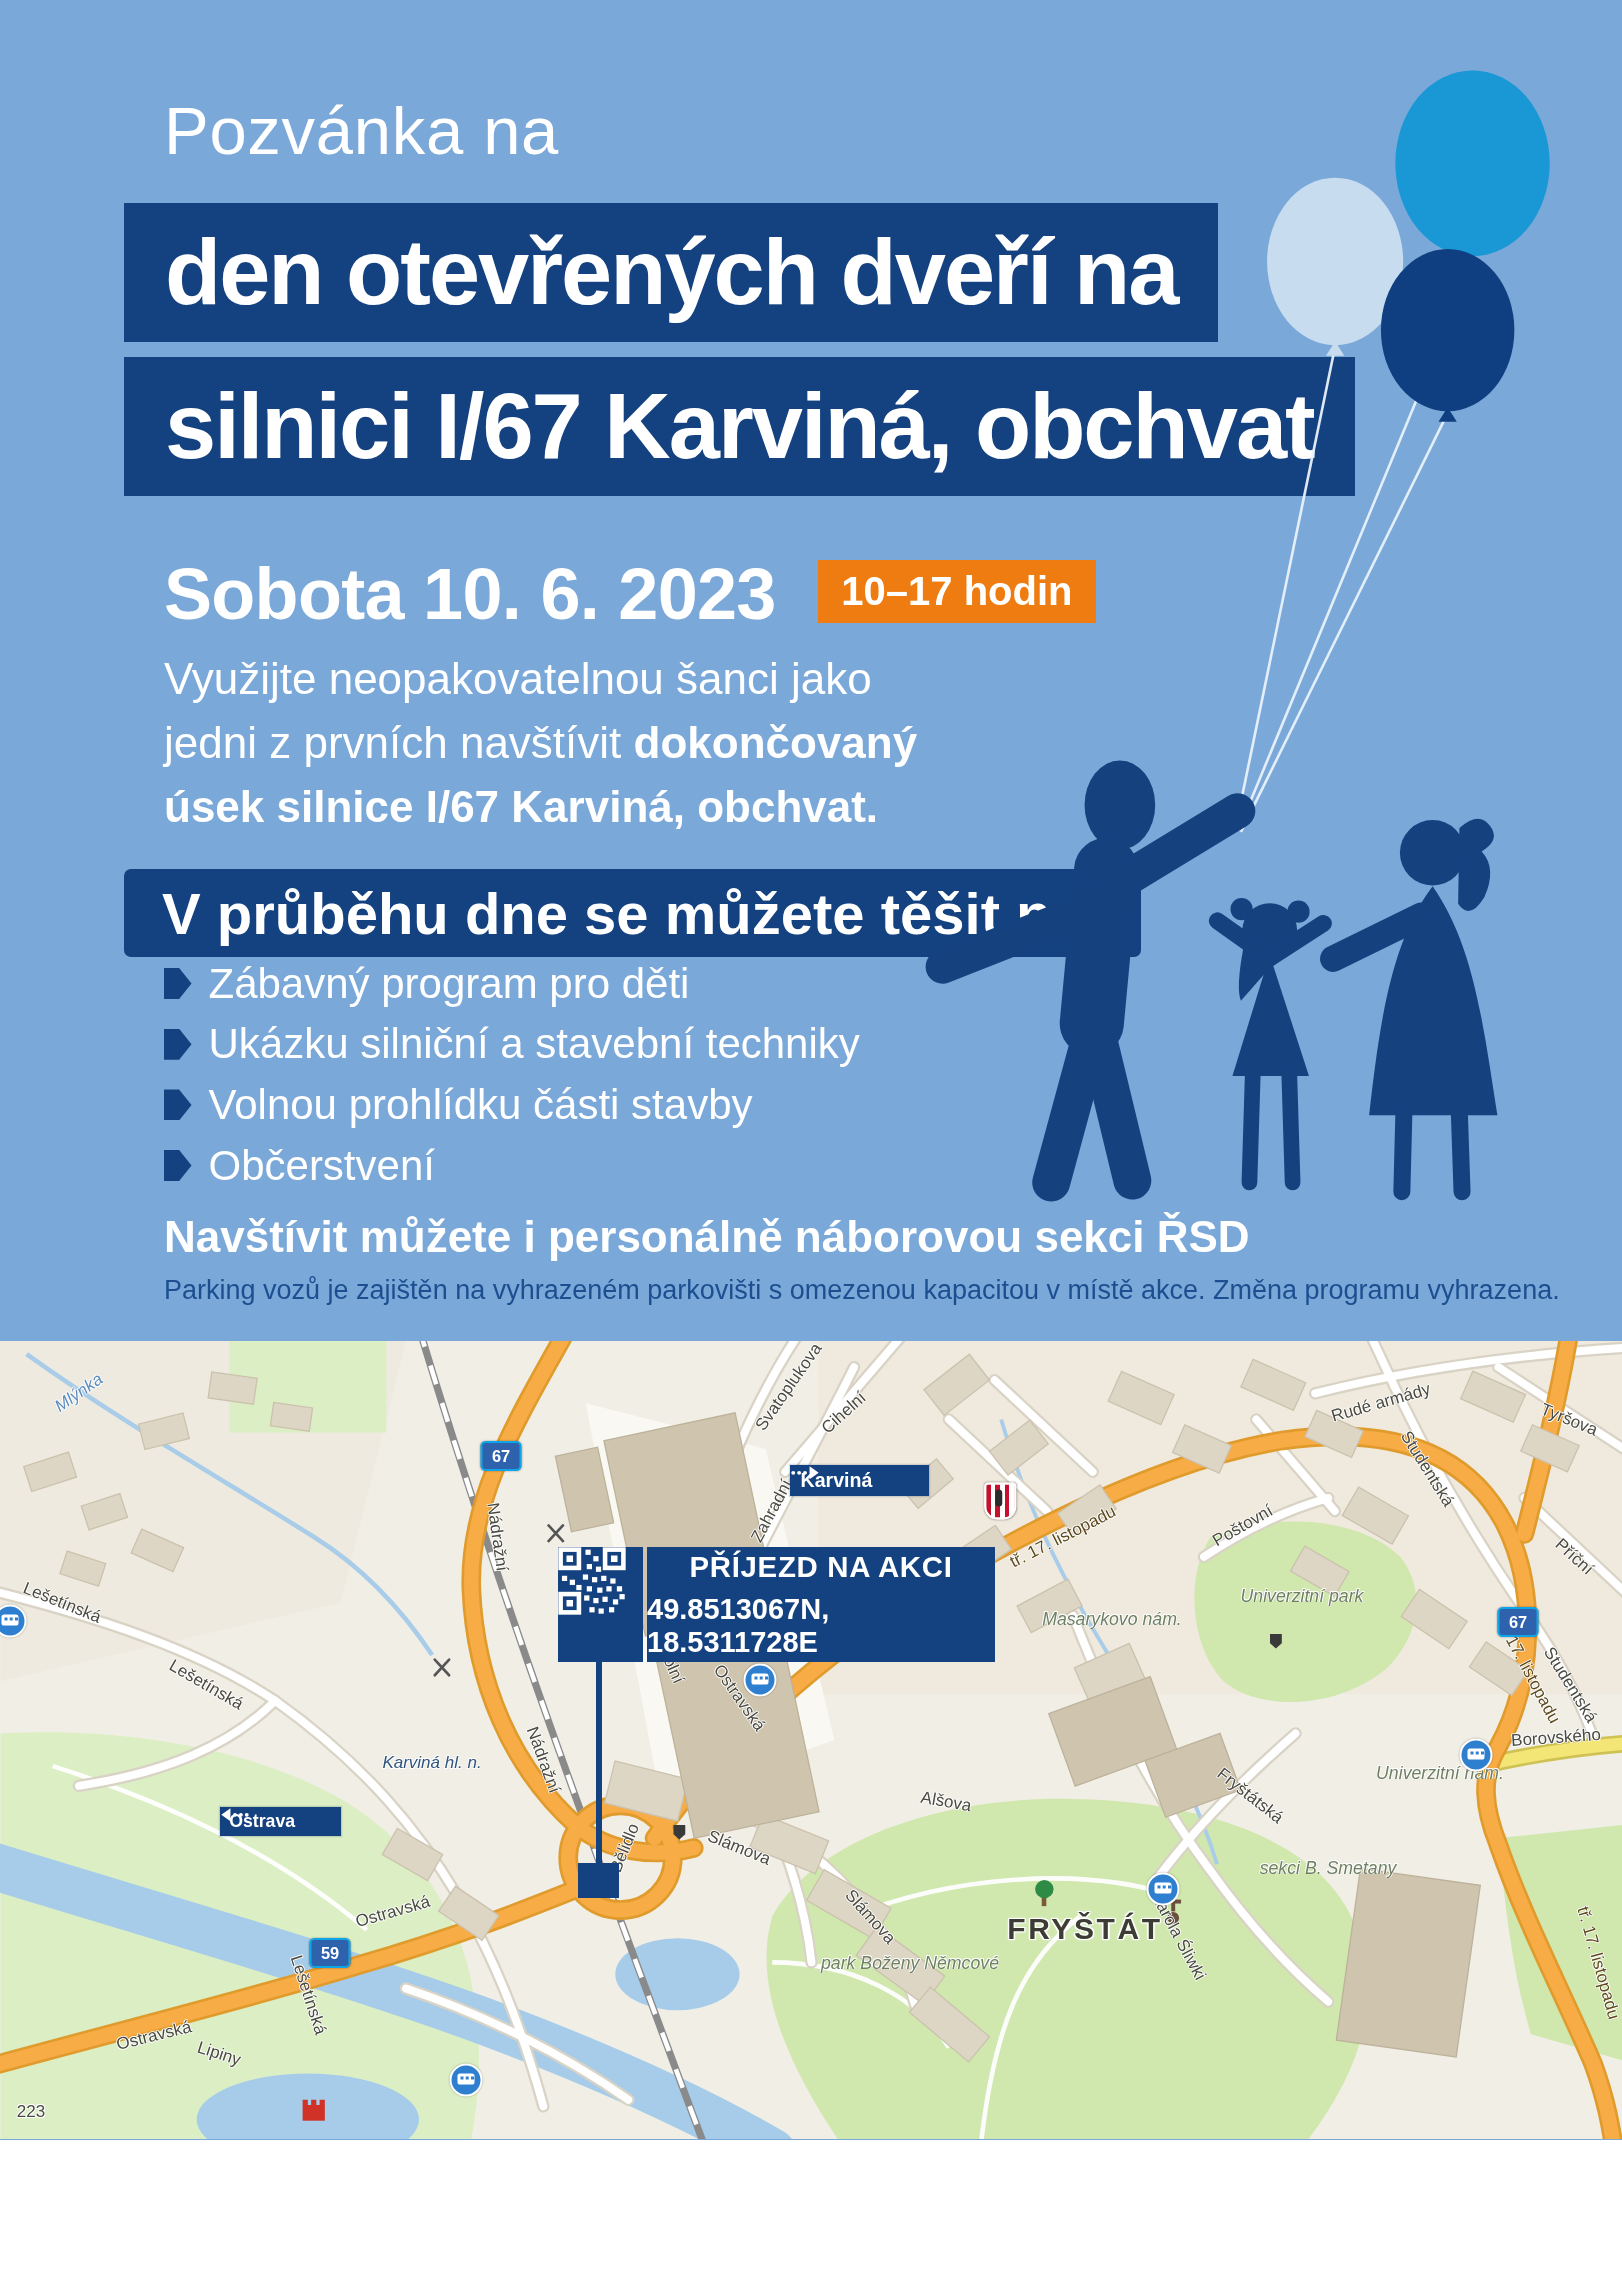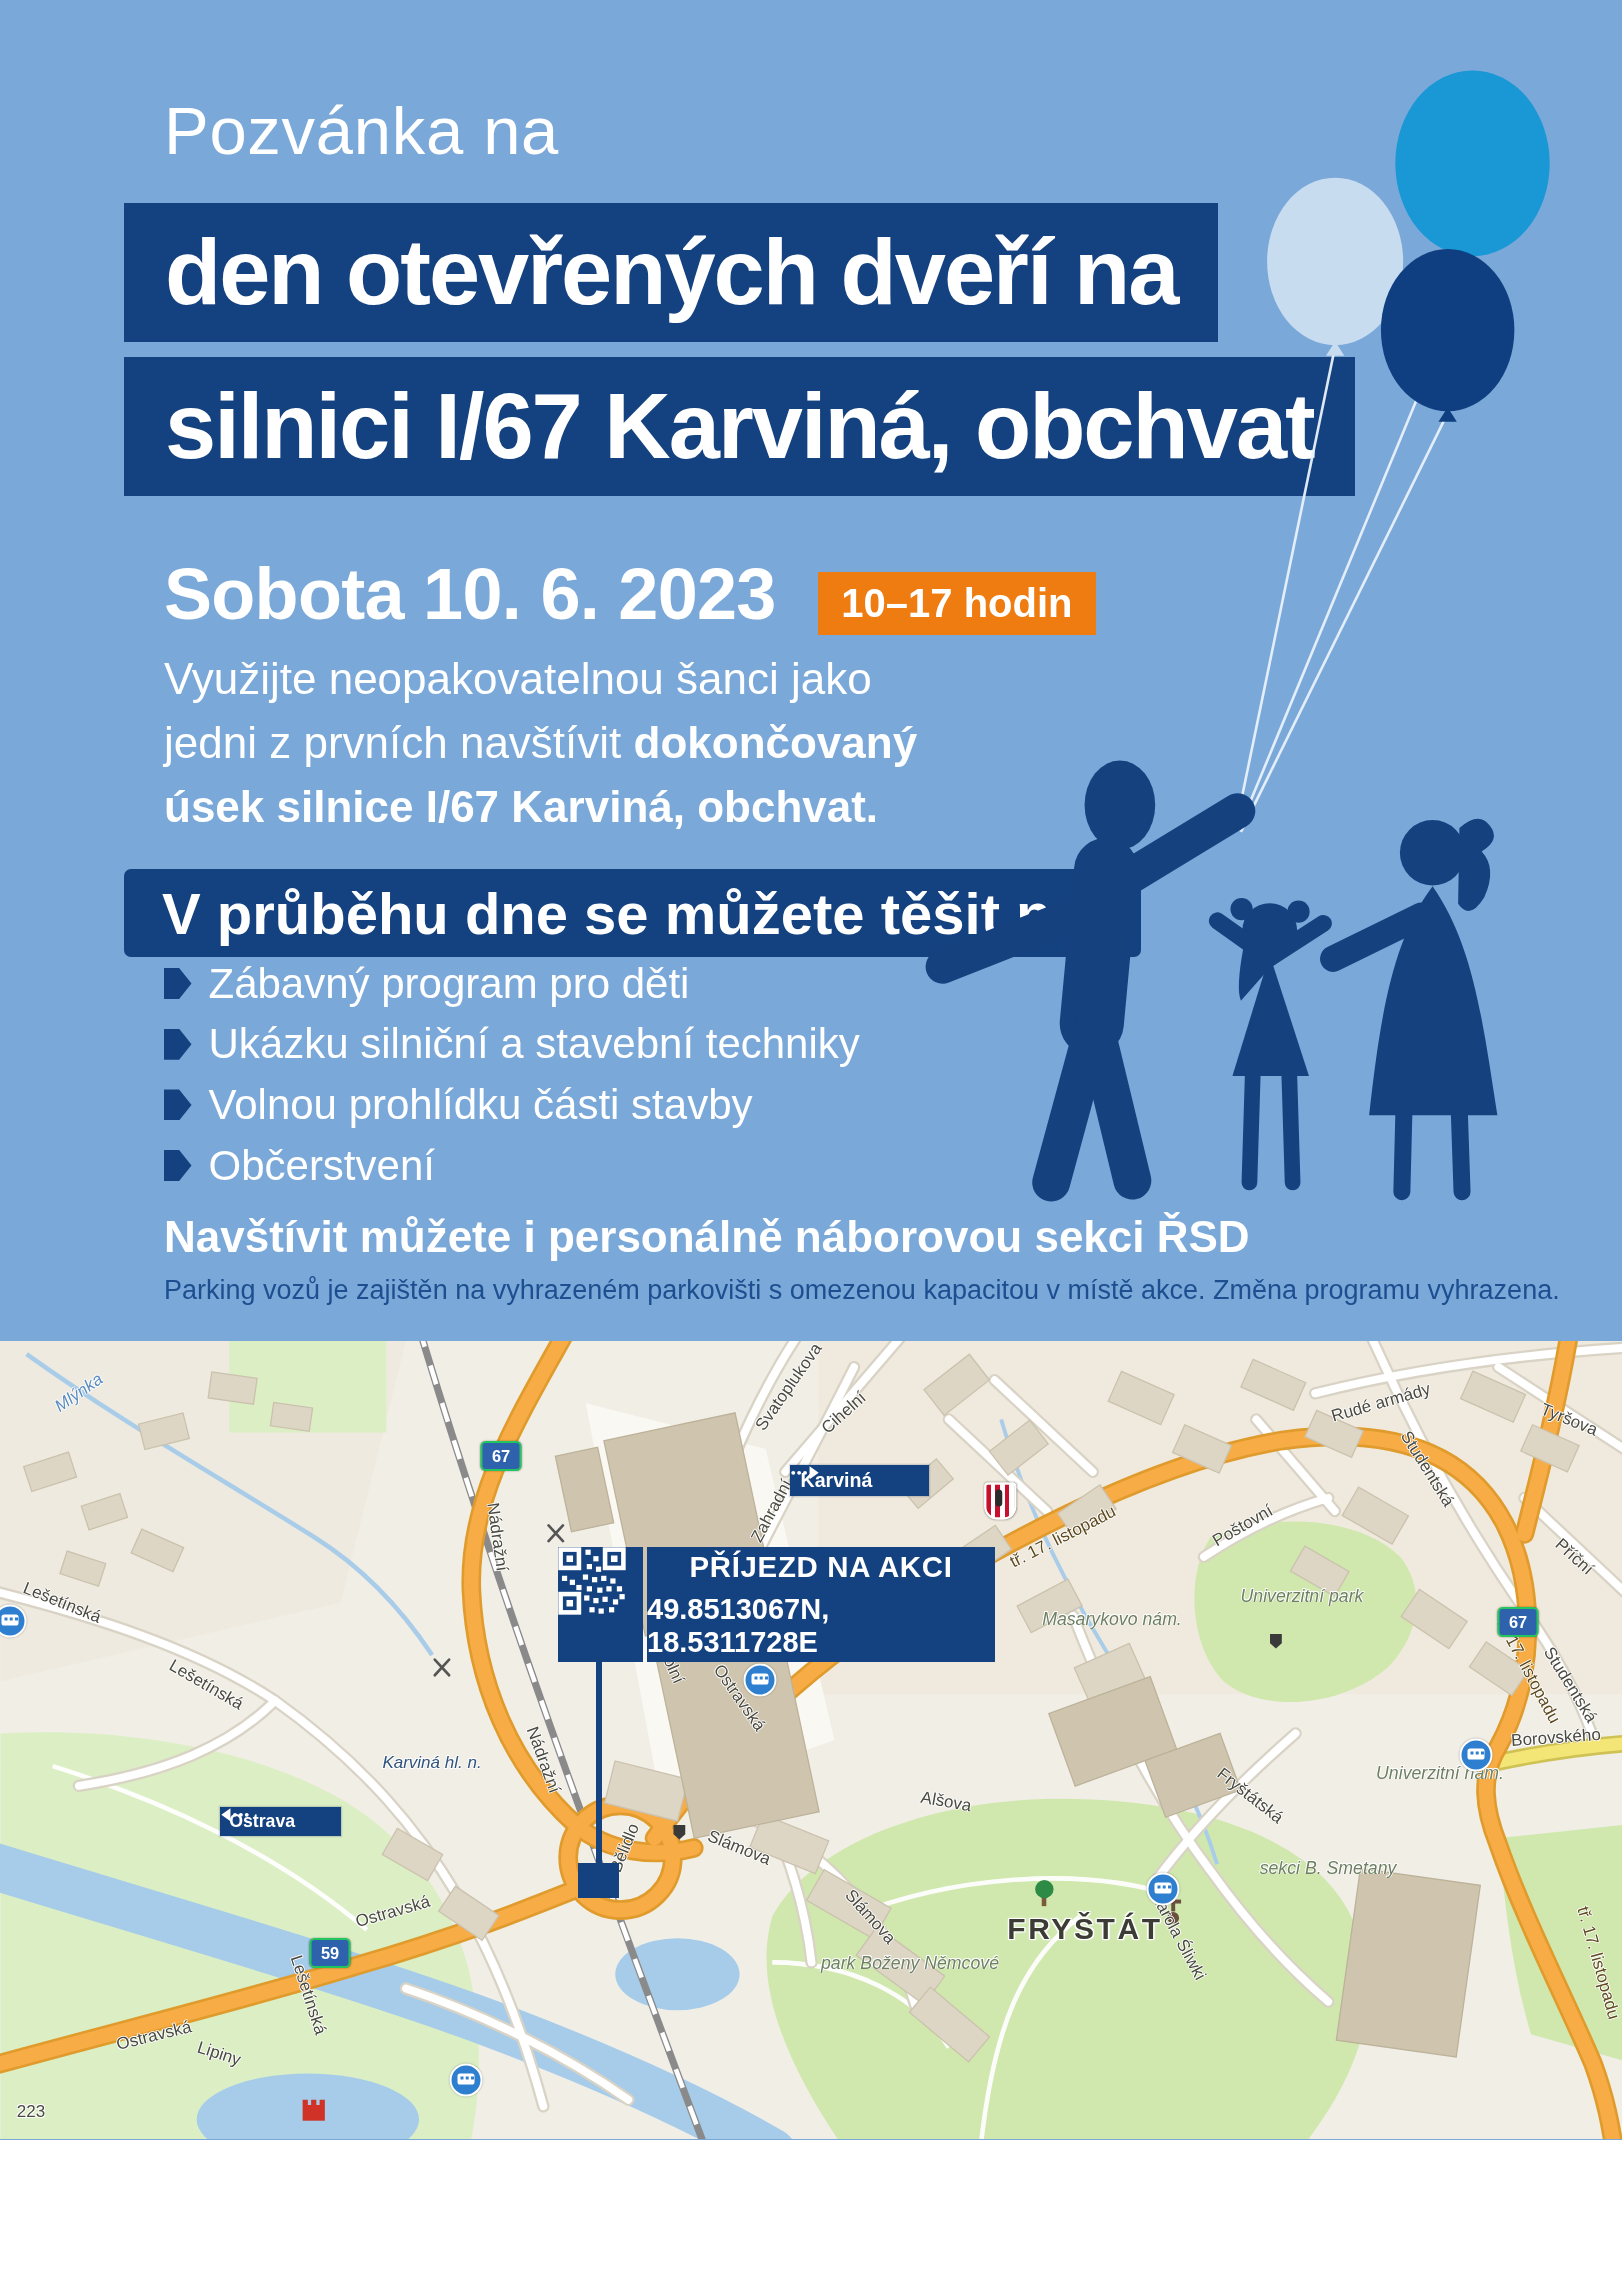--- a/index.html
+++ b/index.html
@@ -5,21 +5,21 @@
   html,body{margin:0;padding:0;}
   body{font-family:"Liberation Sans",sans-serif;}
   #page{position:relative;width:1623px;height:2295px;background:var(--bg);overflow:hidden;padding-left:48px;}
 
   
   .kicker{position:absolute;left:164px;top:92px;font-size:67px;font-weight:300;color:#fff;letter-spacing:0.7px;}
   .banner{position:absolute;left:124px;height:139px;display:inline-flex;align-items:center;
           background:var(--navy);color:#fff;font-size:92px;font-weight:bold;letter-spacing:-2px;
           padding:0 41px;white-space:nowrap;}
   #banner1{top:203px;} #banner2{top:357px;}
-  .date-row{position:absolute;left:164px;top:553px;display:flex;align-items:flex-end;gap:42px;}
+  .date-row{position:absolute;left:164px;top:553px;display:flex;align-items:flex-start;gap:42px;}
   .date{font-size:72px;font-weight:bold;color:#fff;white-space:nowrap;letter-spacing:-0.7px;}
   .time-badge{background:var(--orange);color:#fff;font-size:40px;font-weight:bold;
           height:63px;display:flex;align-items:center;padding:0 23.6px;white-space:nowrap;margin-top:7px;}
   .intro{position:absolute;left:164px;top:647px;font-size:44px;line-height:64px;color:#fff;}
   .intro b{font-weight:bold;}
   .section-bar{position:absolute;left:124px;top:869px;height:88px;display:inline-flex;align-items:center;
           background:var(--navy);color:#fff;font-size:58px;font-weight:bold;padding:0 38px;white-space:nowrap;border-radius:7px;}
   .list{position:absolute;left:164px;top:962px;}
   .li-row{display:flex;align-items:center;margin-bottom:17.7px;height:43px;}
   .arrow{width:27.5px;height:31px;background:var(--navy);margin-right:17px;flex:0 0 auto;
@@ -38,21 +38,21 @@
   .mlabel.place{color:#6e7f63;font-style:italic;font-size:17.7px;}
   .mlabel.road{color:#5f4a1e;}
   .mlabel.station{color:#30547e;font-style:italic;}
   .district{position:absolute;left:1085px;top:588px;transform:translate(-50%,-50%);
           font-size:30px;font-weight:bold;letter-spacing:2.6px;color:#3c3c34;
           text-shadow:1.3px 1.3px 0 #fff,-1.3px -1.3px 0 #fff,1.3px -1.3px 0 #fff,-1.3px 1.3px 0 #fff,0 0 3.9px #fff;}
   .nav-badge{position:absolute;background:var(--navy);color:#fff;display:flex;align-items:center;
           justify-content:space-between;font-weight:bold;box-shadow:0 0 0 1.3px rgba(10,40,90,.15);}
   #badge-karvina{left:790px;top:124px;width:118px;height:31px;font-size:19.6px;padding:0 10.5px;}
   #badge-ostrava{left:220px;top:466px;width:103px;height:29px;font-size:17.7px;padding:0 9.2px;}
-  .shield{position:absolute;width:37px;height:26px;background:var(--shield-blue);border:2px solid #22c55e;
+  .shield{position:absolute;width:37px;height:26px;background:var(--shield-blue);border:2px solid #0ea5e9;
           border-radius:5.2px;color:#fff;font-size:16.4px;font-weight:bold;display:flex;align-items:center;
           justify-content:center;box-shadow:0 0 2px rgba(0,0,0,.4);transform:translate(-50%,-50%);}
   .arrival{position:absolute;left:647px;top:206px;width:348px;height:115px;background:var(--navy);
           color:#fff;display:flex;flex-direction:column;align-items:center;justify-content:center;gap:9.2px;}
   .arrival .t1{font-size:29.4px;font-weight:bold;letter-spacing:0.7px;}
   .arrival .t2{font-size:29px;font-weight:bold;}
   .qrbox{position:absolute;left:558px;top:206px;width:85px;height:115px;background:var(--navy);
          display:flex;align-items:center;justify-content:center;}
   .pin-line{position:absolute;left:596px;top:321px;width:5.9px;height:202px;background:var(--navy);}
   .pin-square{position:absolute;left:578px;top:522px;width:41px;height:35px;background:var(--navy);}

